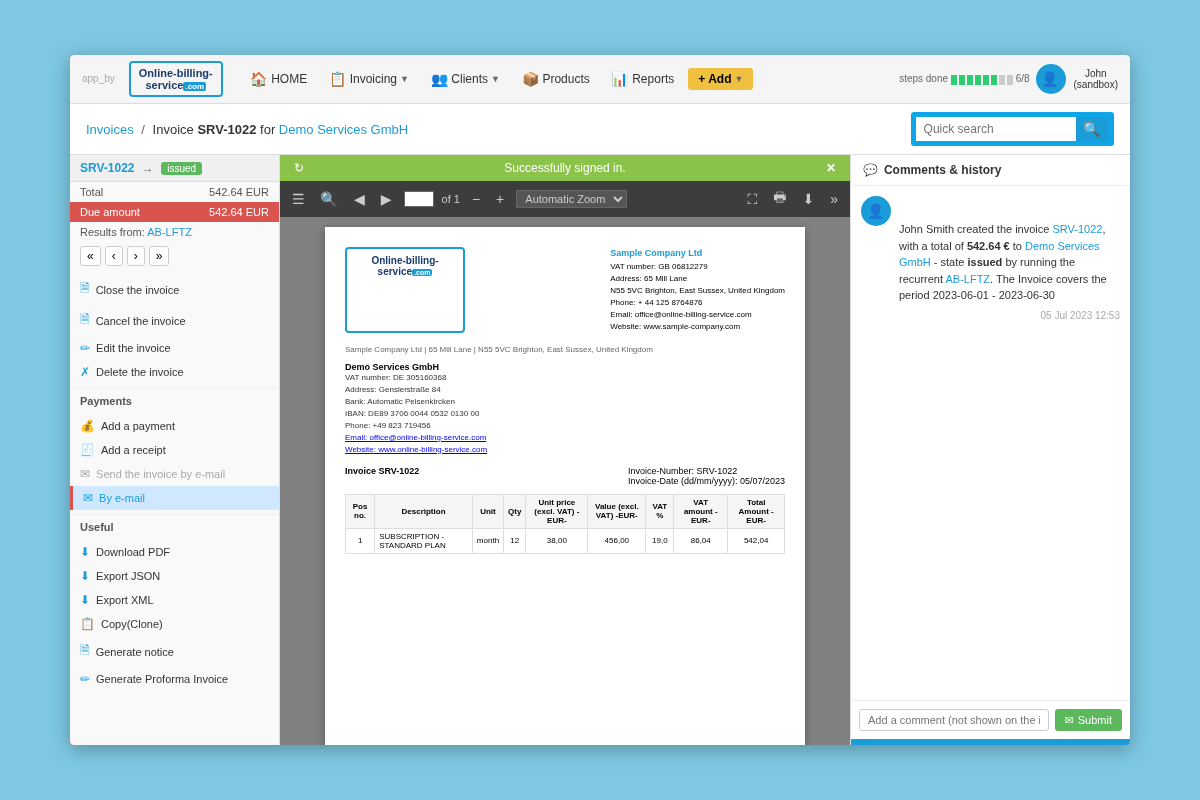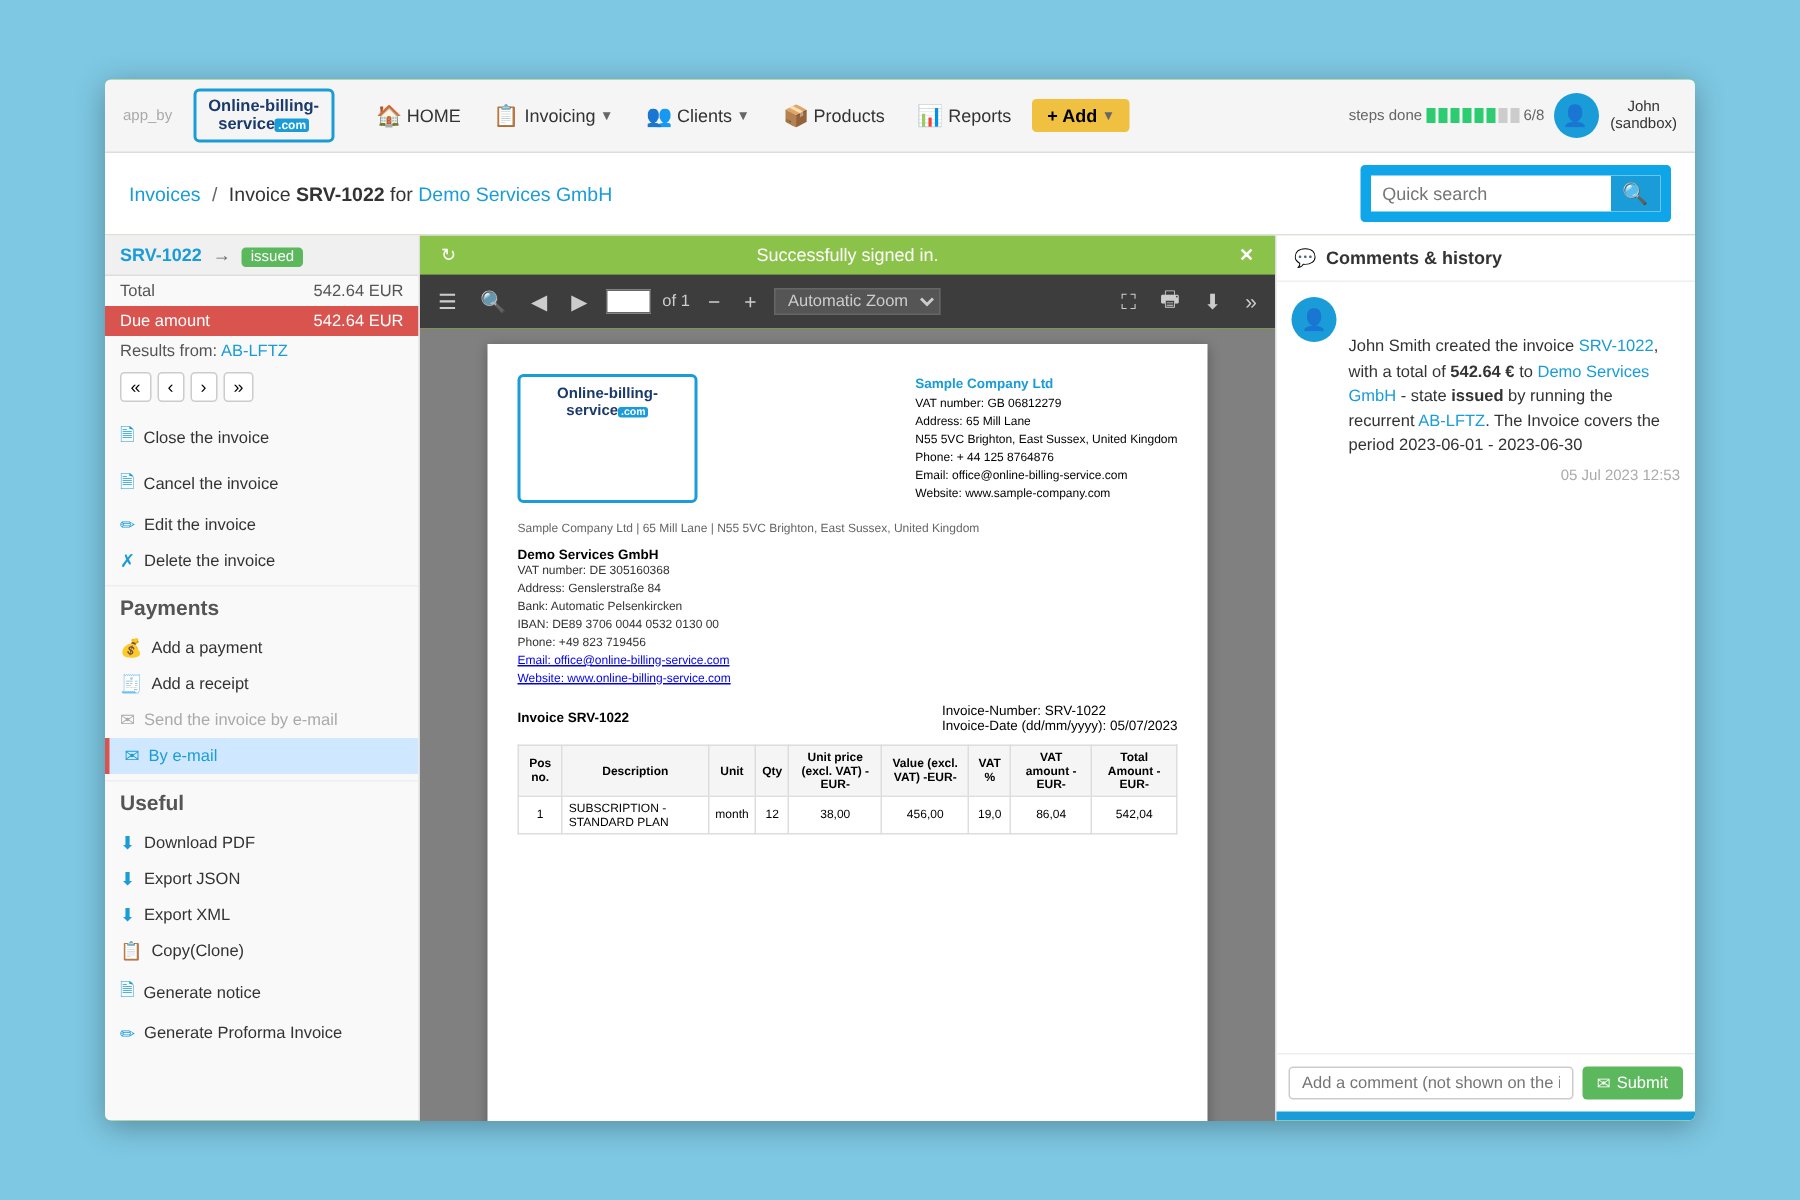--- a/index.html
+++ b/index.html
@@ -7,21 +7,21 @@
       background: #7ec8e3;
       font-family: Arial, sans-serif;
       font-size: 12px;
       display: flex;
       justify-content: center;
       align-items: center;
       min-height: 100vh;
       padding: 20px;
     }
     .app-window {
-      background: #bef264;
+      background: #be185d;
       width: 1060px;
       min-height: 680px;
       border-radius: 4px;
       box-shadow: 0 4px 20px rgba(0,0,0,0.3);
       overflow: hidden;
     }
     
     .top-bar {
       background: #f5f5f5;
       border-bottom: 1px solid #ddd;
@@ -118,21 +118,21 @@
       justify-content: space-between;
       border-bottom: 1px solid #ddd;
     }
     .breadcrumb { font-size: 13px; color: #333; }
     .breadcrumb a { color: #1a9cd8; text-decoration: none; }
     .breadcrumb .sep { color: #666; margin: 0 4px; }
     .breadcrumb .company { color: #1a9cd8; }
     .quick-search {
       display: flex;
       align-items: center;
-      border: 7px solid #0ea5e9;
+      border: 5px solid #0ea5e9;
       border-radius: 3px;
       overflow: hidden;
     }
     .quick-search input {
       border: none;
       padding: 4px 8px;
       font-size: 12px;
       outline: none;
       width: 160px;
     }
@@ -188,21 +188,21 @@
       align-items: center;
       gap: 6px;
       padding: 5px 10px;
       color: #333;
       cursor: pointer;
       font-size: 11px;
     }
     .sidebar-nav-item.active { background: #e0f0ff; color: #1a9cd8; }
     .sidebar-section-title {
       padding: 6px 10px 3px;
-      font-size: 14px;
+      font-size: 11px;
       color: #555;
       font-weight: bold;
       border-top: 1px solid #eee;
     }
     .sidebar-icon { font-size: 12px; color: #1a9cd8; }
     .nav-arrows {
       display: flex;
       gap: 4px;
       padding: 4px 10px;
     }
@@ -302,21 +302,20 @@
     .pdf-company-info .company-name { color: #1a9cd8; font-weight: bold; font-size: 9px; }
     .pdf-sender-address { font-size: 8px; color: #666; margin-bottom: 8px; }
     .pdf-client-info { margin-bottom: 10px; }
     .pdf-client-info .client-name { font-weight: bold; font-size: 9px; }
     .pdf-client-info .client-details { font-size: 8px; line-height: 1.5; color: #333; }
     .pdf-invoice-meta {
       display: flex;
       justify-content: space-between;
       margin-bottom: 8px;
       font-size: 9px;
-      align-items: center;
     }
     .pdf-invoice-title { font-weight: bold; }
     .pdf-table { width: 100%; border-collapse: collapse; font-size: 8px; }
     .pdf-table th {
       background: #f5f5f5;
       border: 1px solid #ddd;
       padding: 3px 4px;
       text-align: center;
     }
     .pdf-table td {

